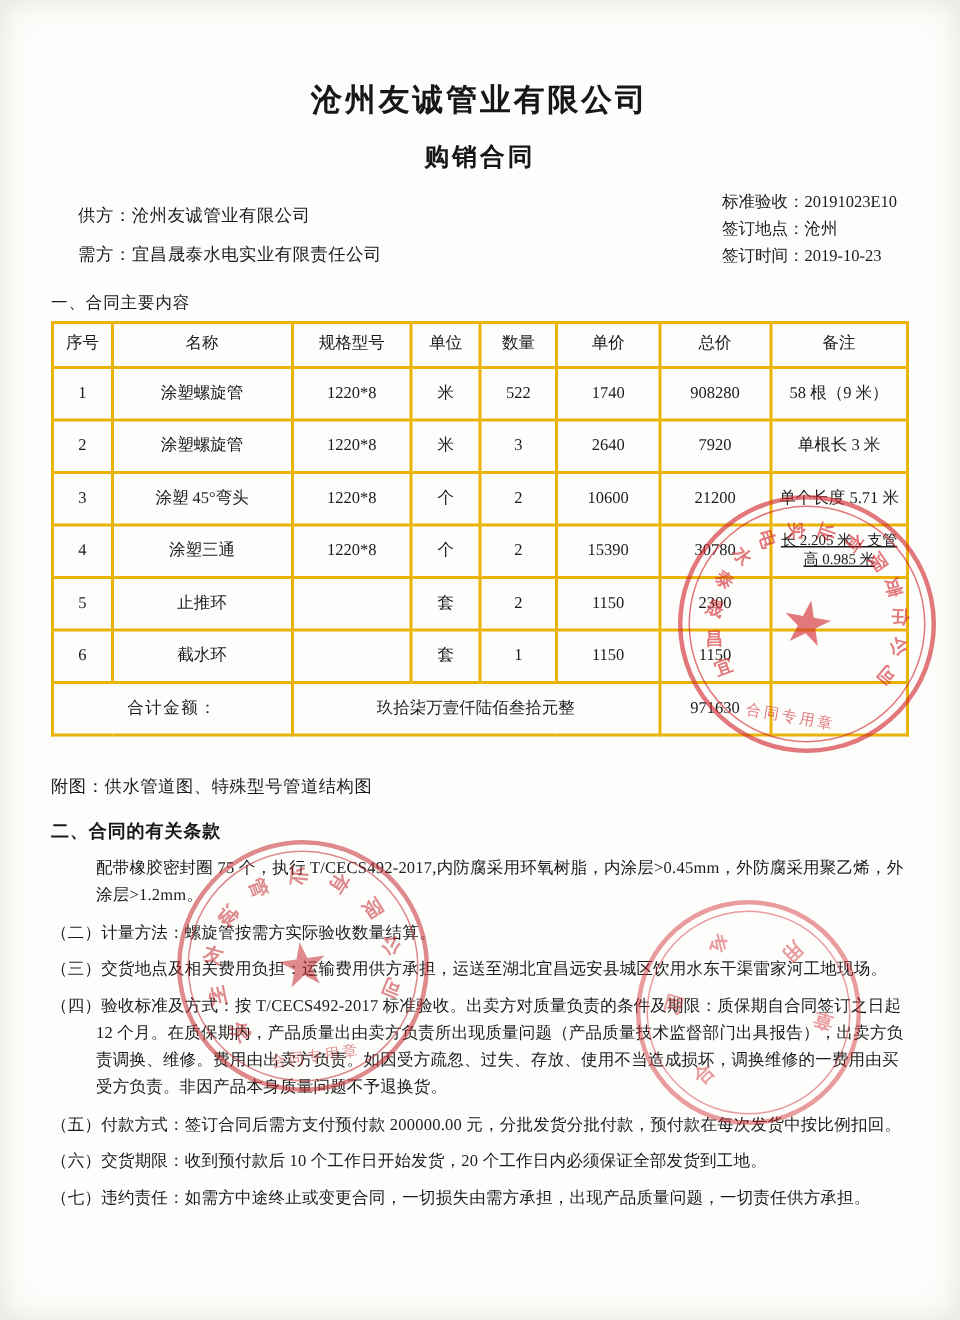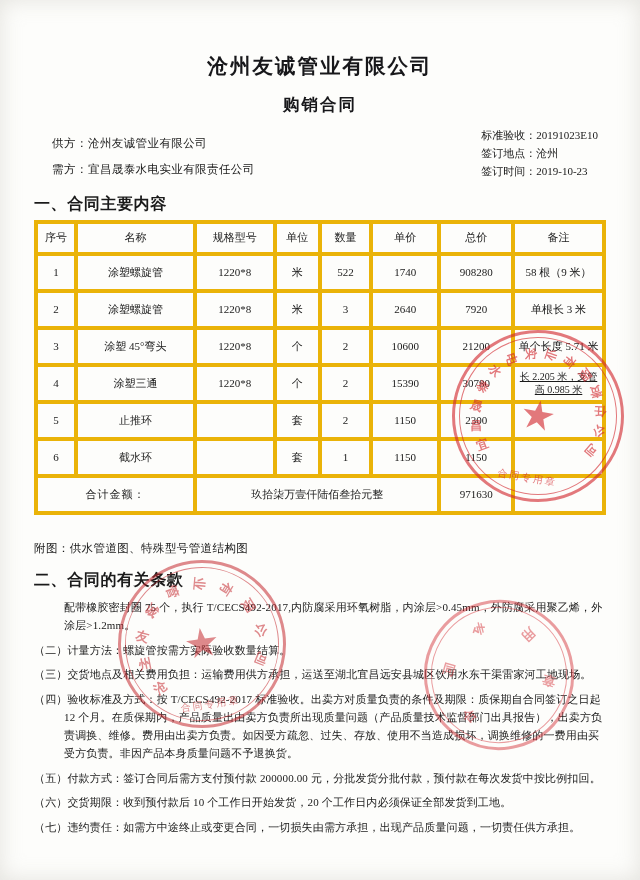--- a/index.html
+++ b/index.html
@@ -72,35 +72,35 @@
   .meta-col {
     position: absolute;
     right: 8px;
     top: -8px;
     font-size: 11px;
     line-height: 18px;
     text-align: left;
   }
   .meta-row { white-space: nowrap; }
   .section-head {
-    font-size: 16px;
-    font-weight: bold;
+    font-size: 11px;
+    font-weight: normal;
     margin-top: 4px;
     margin-bottom: 5px;
     letter-spacing: 0.6px;
   }
   table.main-table {
     width: 100%;
     border-collapse: collapse;
     table-layout: fixed;
     font-size: 11px;
   }
   table.main-table th,
   table.main-table td {
-    border: 4px solid #eab308;
+    border: 2px solid #eab308;
     text-align: center;
     height: 31px;
     padding: 1px 2px;
     font-weight: normal;
     line-height: 1.25;
     vertical-align: middle;
   }
   table.main-table th {
     font-weight: normal;
     height: 26px;
@@ -126,21 +126,21 @@
     margin-top: 6px;
     line-height: 1.5;
     letter-spacing: 0.2px;
   }
   .attach-line {
     font-size: 11.5px;
     margin-top: 26px;
     letter-spacing: 0.4px;
   }
   .section-head2 {
-    font-size: 16px;
+    font-size: 12px;
     font-weight: bold;
     margin-top: 14px;
     margin-bottom: 8px;
     letter-spacing: 0.6px;
   }
   .clause {
     font-size: 11px;
     line-height: 1.62;
     margin-bottom: 7px;
     text-indent: 0;

